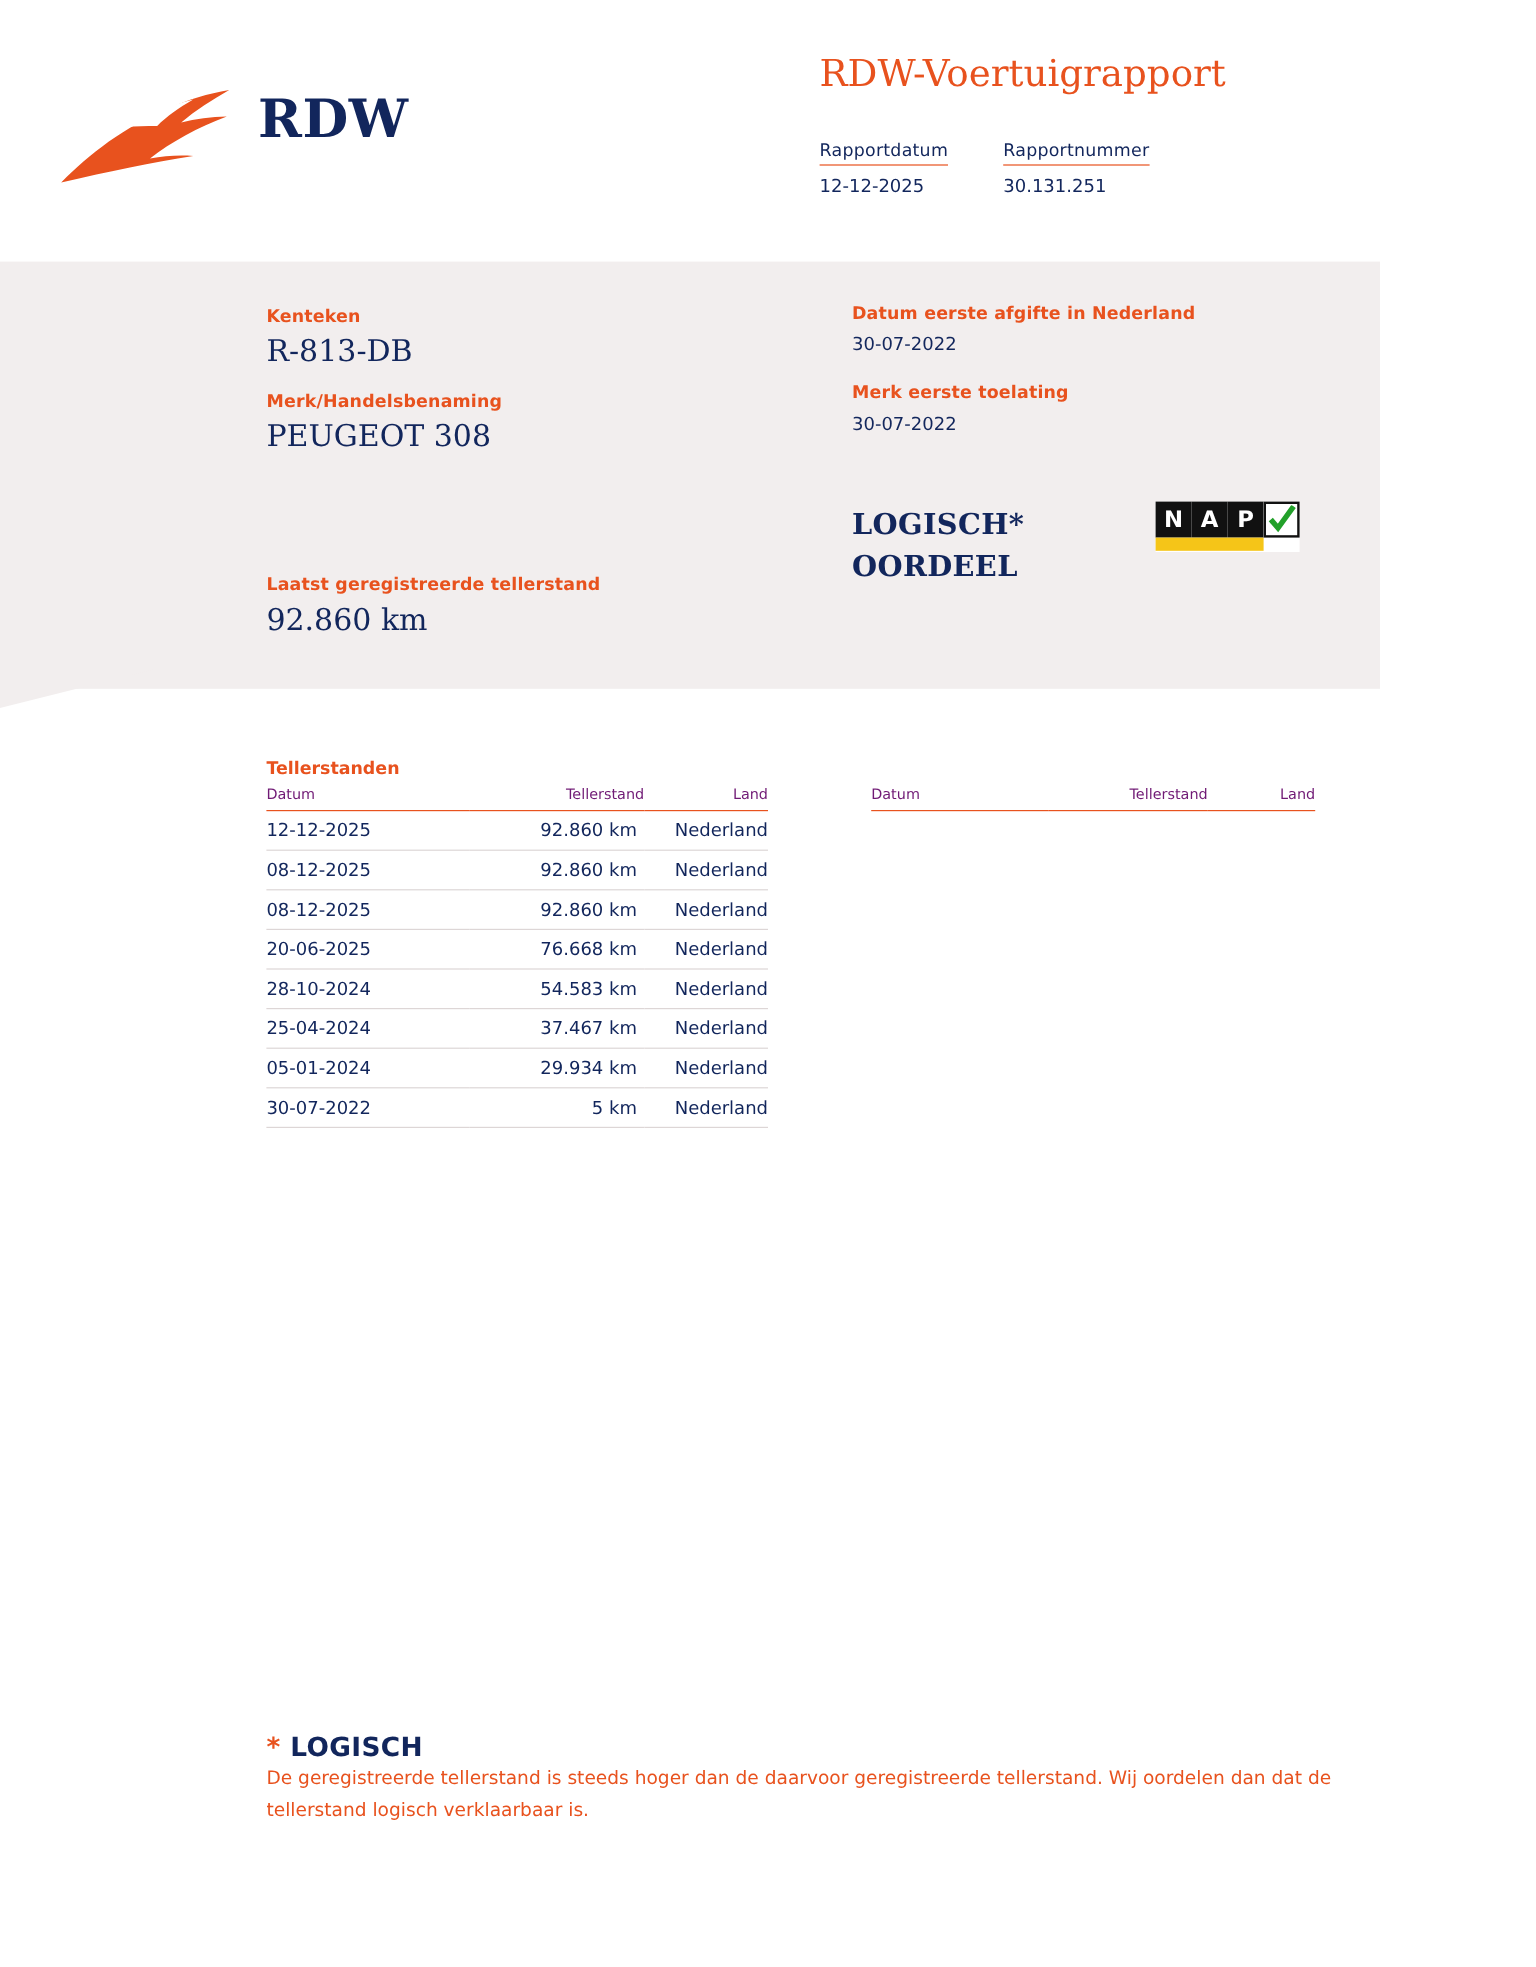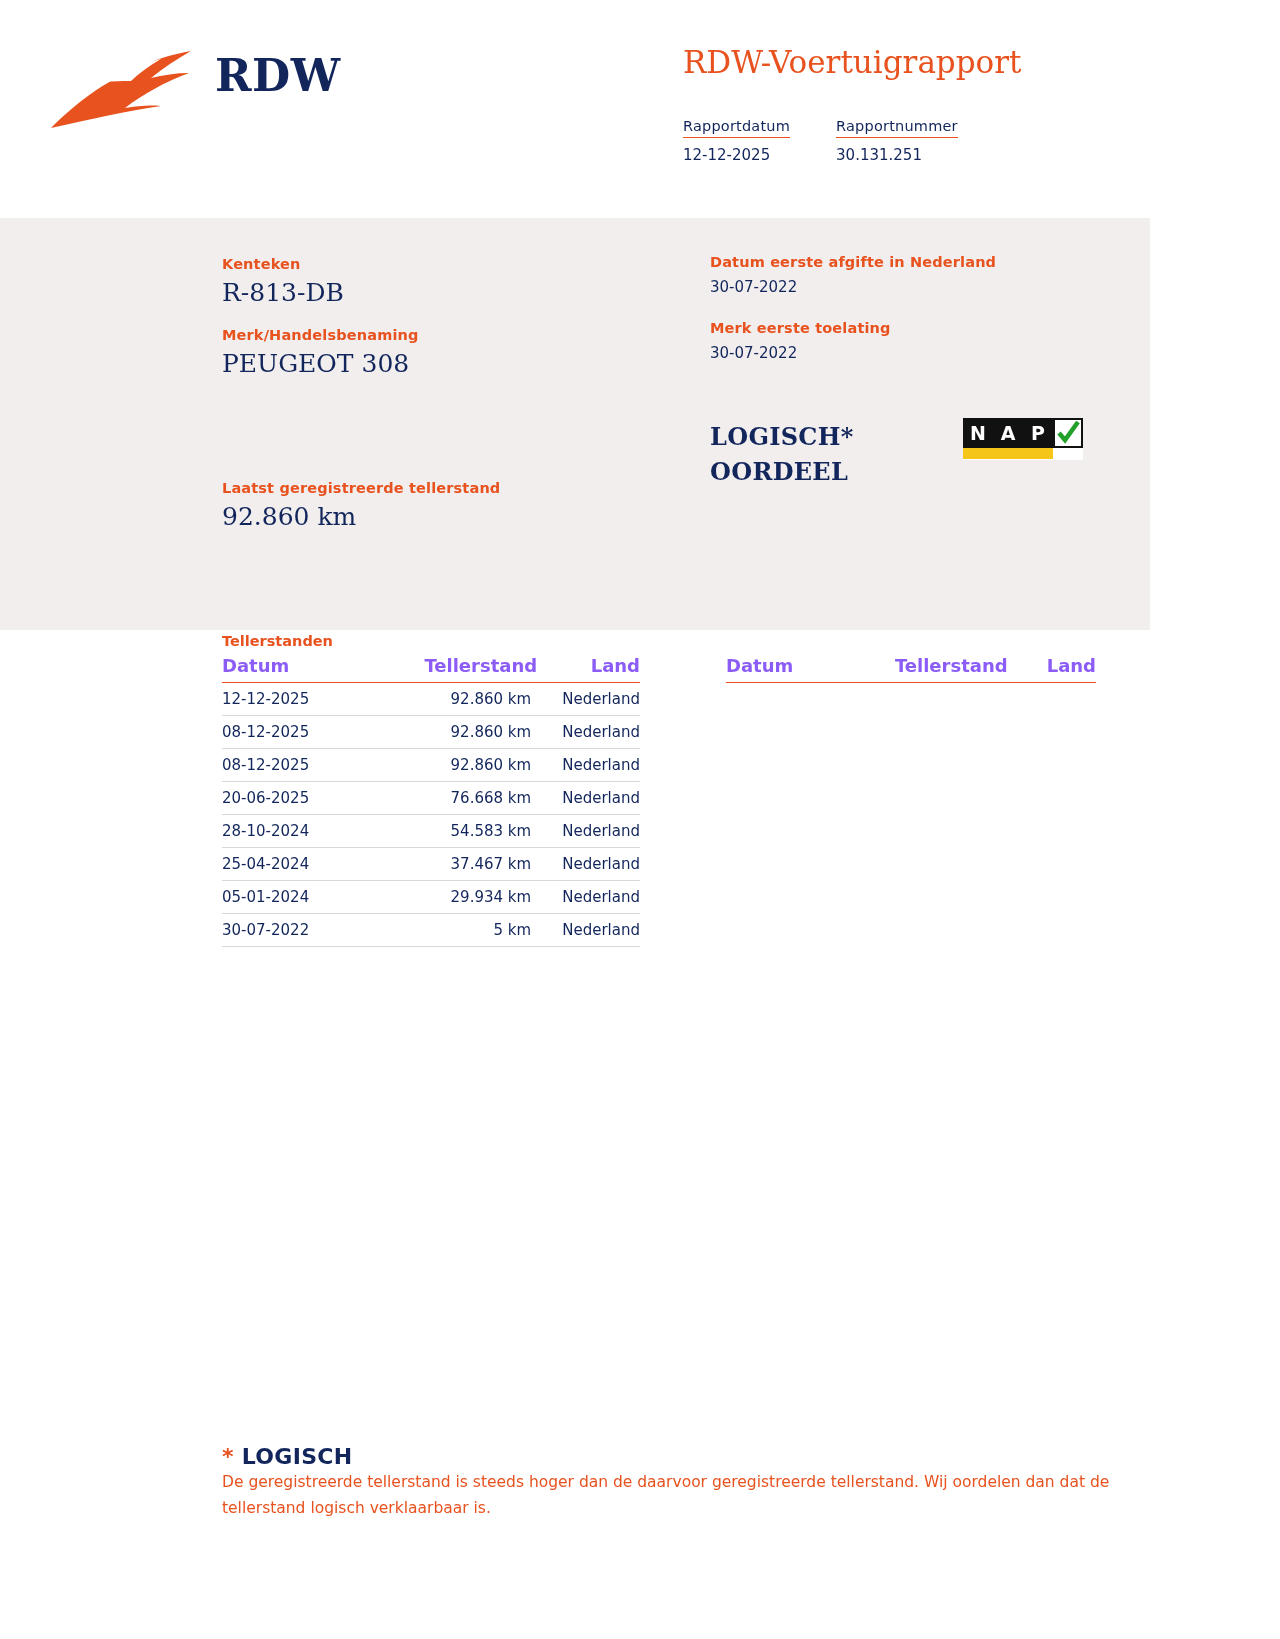--- a/index.html
+++ b/index.html
@@ -18,21 +18,21 @@
   }
 
   
   .header {
     position: relative;
     height: 218px;
   }
   .logo-wrap {
     position: absolute;
     left: 45px;
-    top: 24px;
+    top: 48px;
     width: 300px;
     height: 110px;
     text-decoration: underline;
   }
   .logo-mark {
     position: absolute;
     left: 0;
     top: 18px;
     width: 155px;
     height: 90px;
@@ -80,21 +80,21 @@
     padding-top: 8px;
     white-space: nowrap;
   }
 
   
   .panel {
     position: absolute;
     left: 0;
     top: 218px;
     width: 1150px;
-    height: 412px;
+    height: 356px;
     background: #f2eeee;
   }
   .panel-notch {
     position: absolute;
     left: 0;
     top: 558px;
     width: 128px;
     height: 32px;
     background: #f2eeee;
     clip-path: polygon(0 0, 100% 0, 0 100%);
@@ -187,23 +187,23 @@
     color: #e8521e;
   }
   table {
     border-collapse: collapse;
     font-size: 15px;
     color: #12265c;
   }
   .tbl-left { position: absolute; left: 222px; top: 0; width: 418px; }
   .tbl-right { position: absolute; left: 726px; top: 0; width: 370px; }
   thead th {
-    font-size: 18px;
-    font-weight: 700;
-    color: #8b5cf6;
+    font-size: 12px;
+    font-weight: 400;
+    color: #701a75;
     border-bottom: 1.5px solid #e8521e;
     padding: 0 0 6px 0;
     text-align: left;
     white-space: nowrap;
   }
   .c-date { width: 175px; }
   .c-val { width: 150px; text-align: right !important; }
   .c-land { width: 105px; text-align: right !important; }
   tbody td {
     padding: 7px 0 7px 0;

